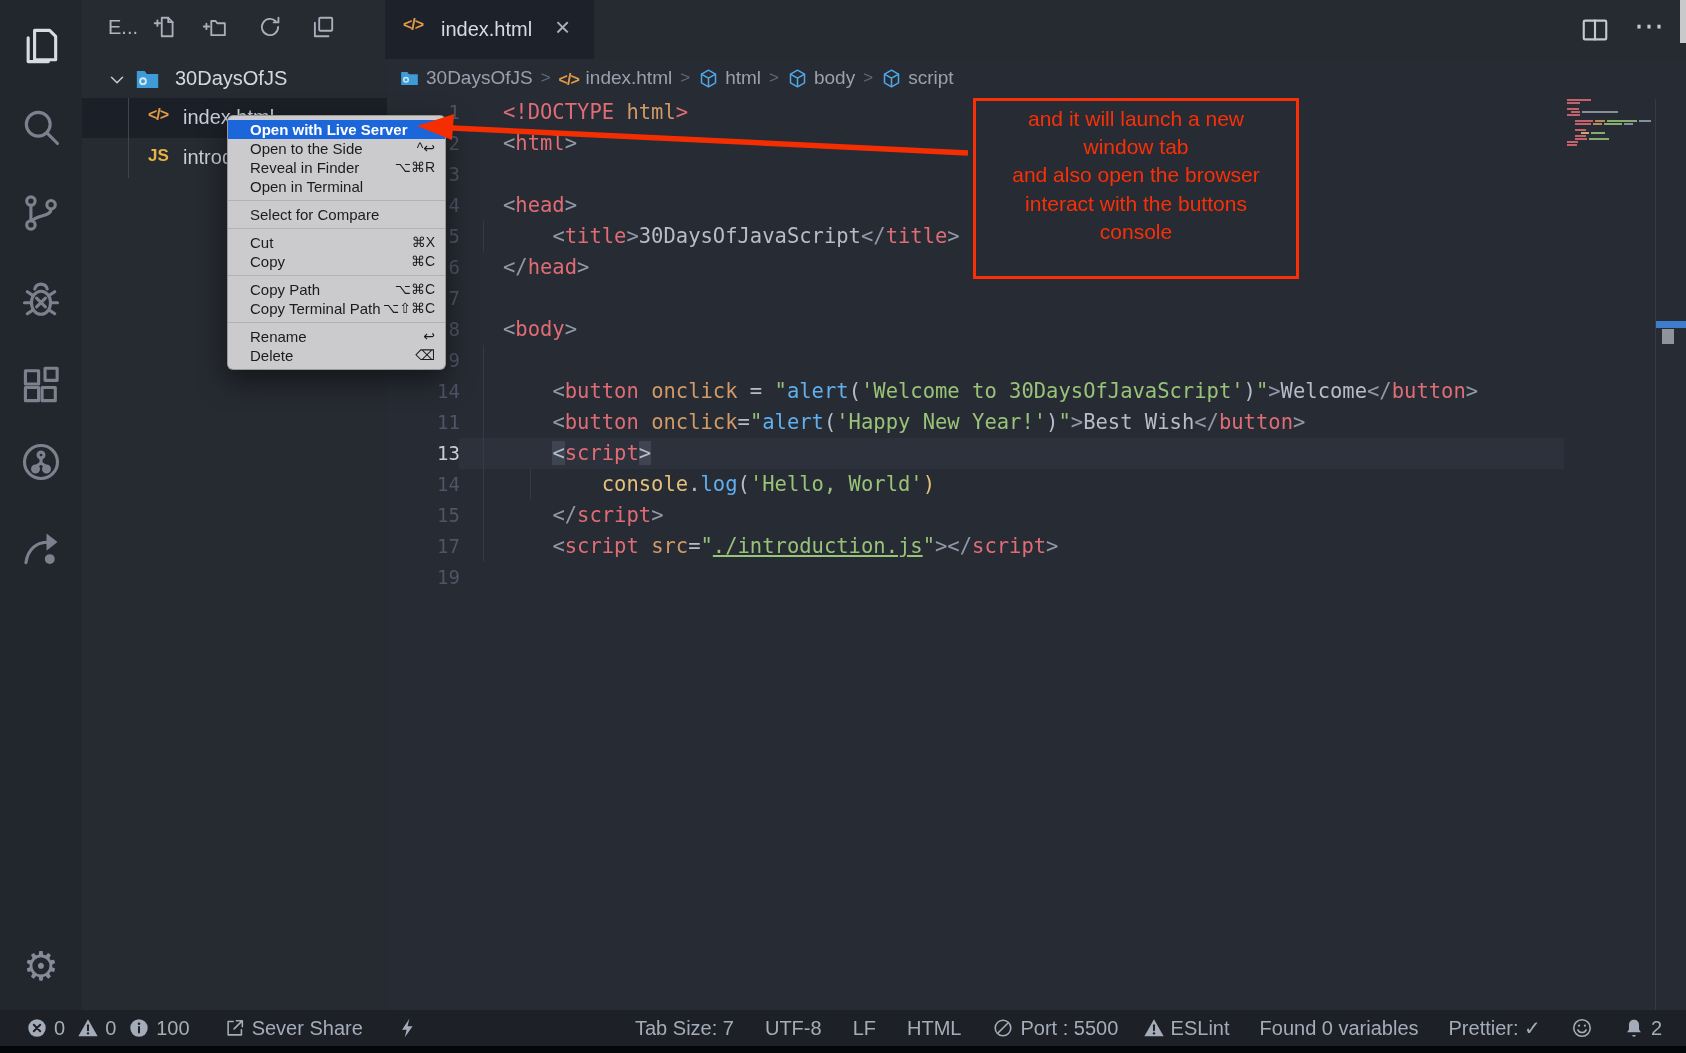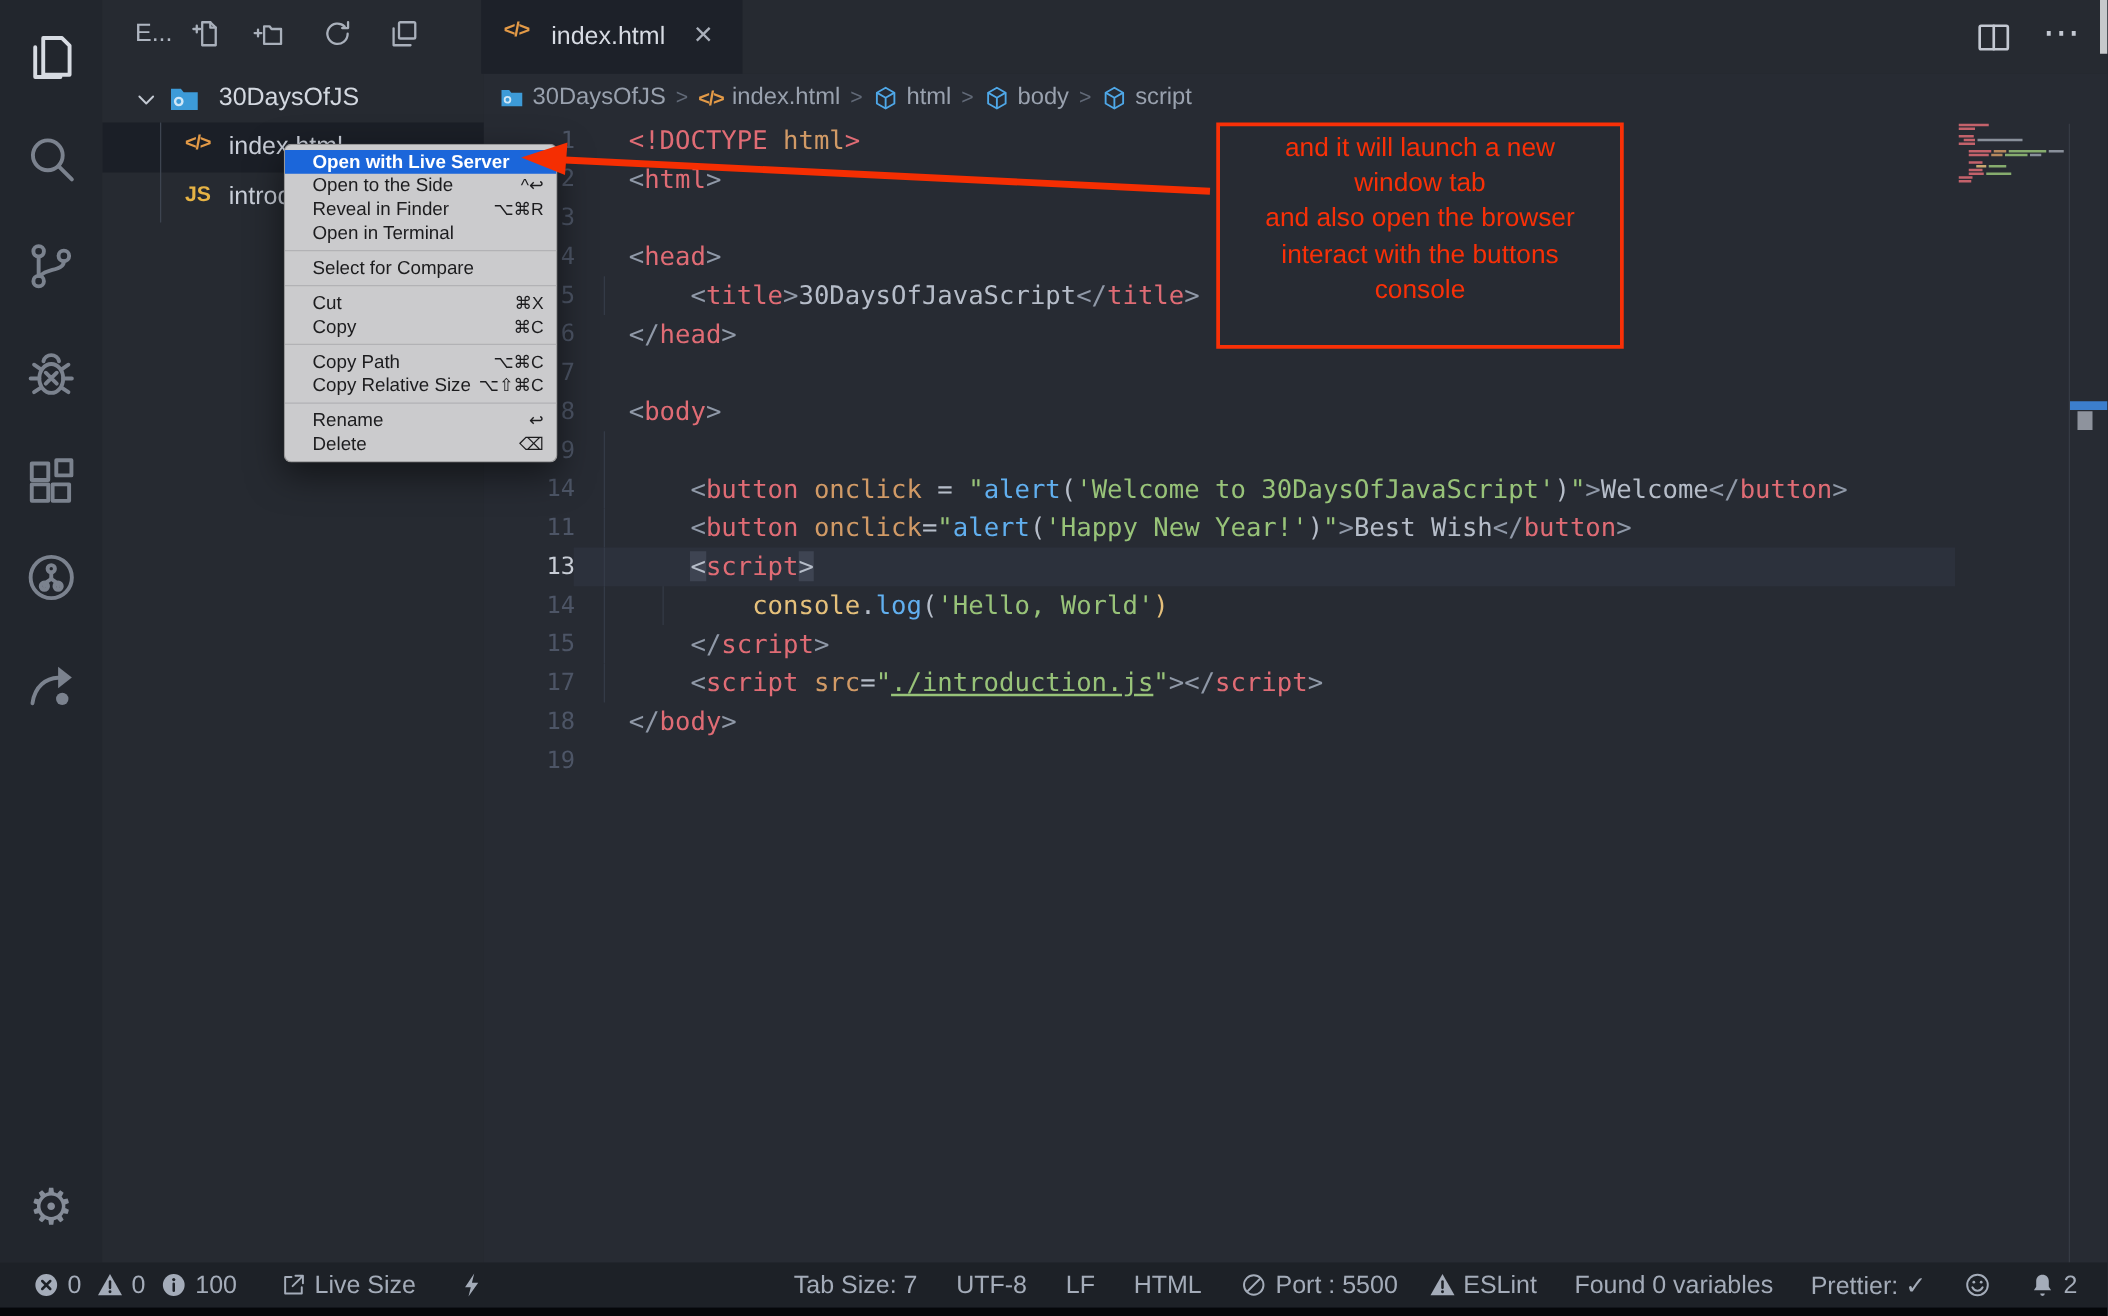--- a/index.html
+++ b/index.html
@@ -321,24 +321,20 @@
       </div>
       <div class="code-line">
         <div class="guide" style="left:96px;"></div>
         <span class="num">15</span>
         <span class="src"><span class="tk-w">    </span><span class="tk-p">&lt;/</span><span class="tk-r">script</span><span class="tk-p">&gt;</span></span>
       </div>
       <div class="code-line">
         <div class="guide" style="left:96px;"></div>
         <span class="num">17</span>
         <span class="src"><span class="tk-w">    </span><span class="tk-p">&lt;</span><span class="tk-r">script</span><span class="tk-w"> </span><span class="tk-o">src</span><span class="tk-w">=</span><span class="tk-g">"</span><span class="tk-u">./introduction.js</span><span class="tk-g">"</span><span class="tk-p">&gt;</span><span class="tk-p">&lt;/</span><span class="tk-r">script</span><span class="tk-p">&gt;</span></span>
-      </div>
-      <div class="code-line">
-        <span class="num">18</span>
-        <span class="src"><span class="tk-p">&lt;/</span><span class="tk-r">body</span><span class="tk-p">&gt;</span></span>
       </div>
       <div class="code-line">
         <span class="num">19</span>
         <span class="src"></span>
       </div>
     </div>
 
   <div class="minimap" id="minimap">
       <div class="mm-row" style="padding-left:0px;"><span class="mm-r" style="width:24px;"></span></div>
       <div class="mm-row" style="padding-left:0px;"><span class="mm-r" style="width:13px;"></span></div>
@@ -392,21 +388,21 @@
       <div class="menu-item">
       <span>Copy</span>
       <span class="menu-sc">⌘C</span>
       </div>
       <div class="menu-sep"></div>
       <div class="menu-item">
       <span>Copy Path</span>
       <span class="menu-sc">⌥⌘C</span>
       </div>
       <div class="menu-item">
-      <span>Copy Relative Size</span>
+      <span>Copy Terminal Path</span>
       <span class="menu-sc">⌥⇧⌘C</span>
       </div>
       <div class="menu-sep"></div>
       <div class="menu-item">
       <span>Rename</span>
       <span class="menu-sc">↩</span>
       </div>
       <div class="menu-item">
       <span>Delete</span>
       <span class="menu-sc">⌫</span>
@@ -457,21 +453,21 @@
           </span>
           <span>100</span>
         </span>
         <span class="sb-item" style="margin-left:22px;">
           <span class="ic sb-icon">
             <svg viewBox="0 0 24 24">
               <path d="M10 5H4.5v14.5H19V14"></path>
               <path d="M13.5 4H20v6.5M19.5 4.5L11 13"></path>
             </svg>
           </span>
-          <span>Live Size</span>
+          <span>Sever Share</span>
         </span>
         <span class="sb-item" style="margin-left:22px;">
           <span class="ic sb-icon">
             <svg viewBox="0 0 24 24">
               <path d="M13.5 2L5.5 14h5l-2 8 8.5-12h-5.5z" fill="currentColor" stroke="none"></path>
             </svg>
           </span>
         </span>
       </div>
     <div class="sb-group" style="left:635px; gap:31px;" id="sb-middle">

